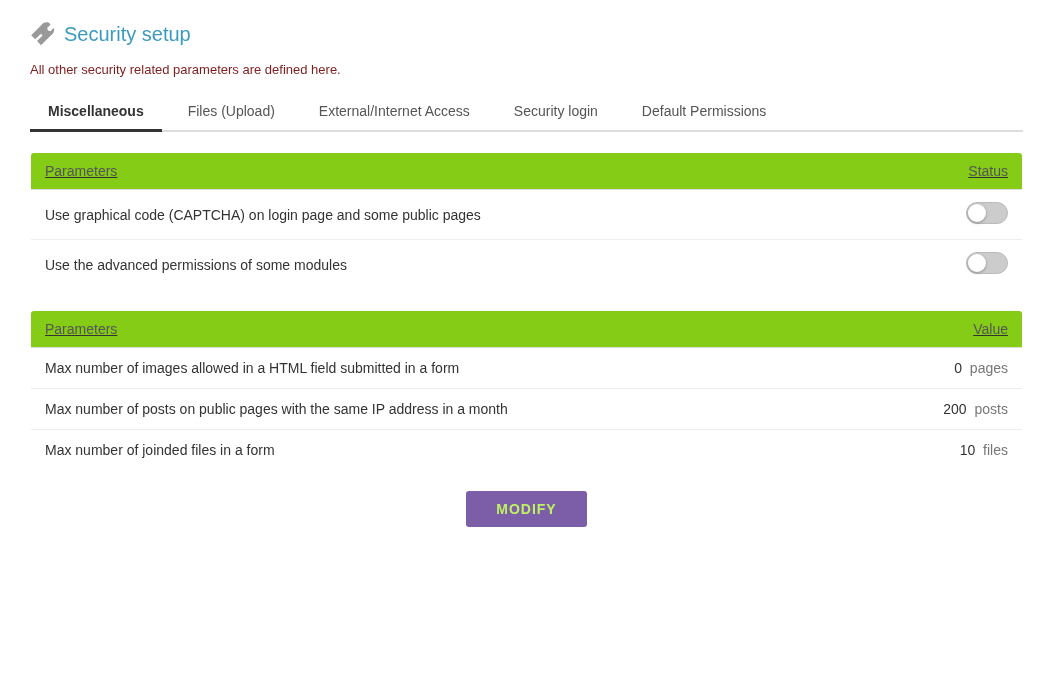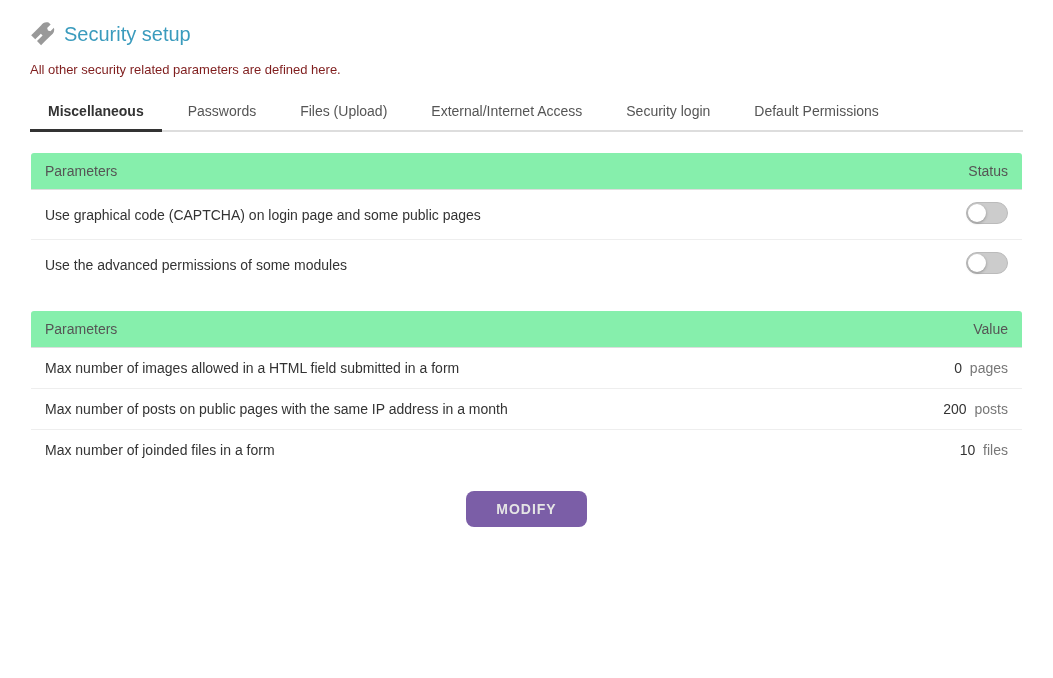--- a/index.html
+++ b/index.html
@@ -63,21 +63,22 @@
     
     .params-table {
       width: 100%;
       border-collapse: collapse;
       border: 1px solid #ddd;
       margin-bottom: 20px;
       border-radius: 4px;
       overflow: hidden;
     }
     .params-table thead tr {
-      background: #86efac;
+      background: #84cc16;
+      text-decoration: underline;
     }
     .params-table th {
       padding: 10px 14px;
       text-align: left;
       font-weight: normal;
       color: #555;
       border-bottom: 1px solid #ddd;
       font-size: 14px;
     }
     .params-table th.right {
@@ -146,49 +147,48 @@
       font-style: italic;
       font-weight: bold;
       font-family: serif;
     }
 
     
     .btn-modify {
       display: block;
       margin: 10px auto 9px;
       background: #7b5ea7;
-      color: #e5e5e5;
+      color: #bef264;
       border: none;
       padding: 10px 30px;
       font-size: 14px;
       font-weight: bold;
       letter-spacing: 1px;
       cursor: pointer;
-      border-radius: 8px;
+      border-radius: 3px;
     }
 
     
     .icon-wrench {
       fill: #999;
     }
   </style>
 </head>
 <body>
 
 <div class="page-header">
   <svg class="page-header-icon" viewBox="0 0 24 24" xmlns="http://www.w3.org/2000/svg">
     <path class="icon-wrench" d="M15.9 2.1c-2.4-.8-5 .2-6.3 2.4L4.5 9.6 1 13.1l3.5 3.5 3.5-3.5 1.3-1.3 1.5 1.5-1.3 1.3-3.5 3.5 3.5 3.5 3.5-3.5 5.1-5.1c2.2-1.3 3.2-3.9 2.4-6.3l-3 3-2.1-.7-.7-2.1 3-3z"></path>
   </svg>
   <h1 class="page-title">Security setup</h1>
 </div>
 <p class="page-subtitle">All other security related parameters are defined here.</p>
 
 <div class="tabs">
   <button class="tab active">Miscellaneous</button>
-  <button class="tab">Passwords</button>
   <button class="tab">Files (Upload)</button>
   <button class="tab">External/Internet Access</button>
   <button class="tab">Security login</button>
   <button class="tab">Default Permissions</button>
 </div>
 
 <table class="params-table">
   <thead>
     <tr>
       <th>Parameters</th>

